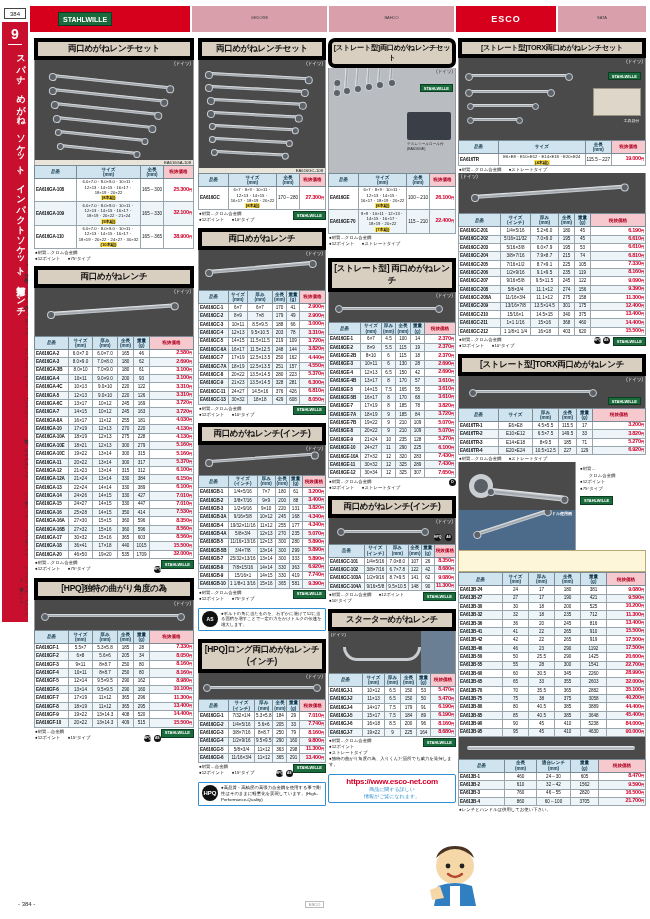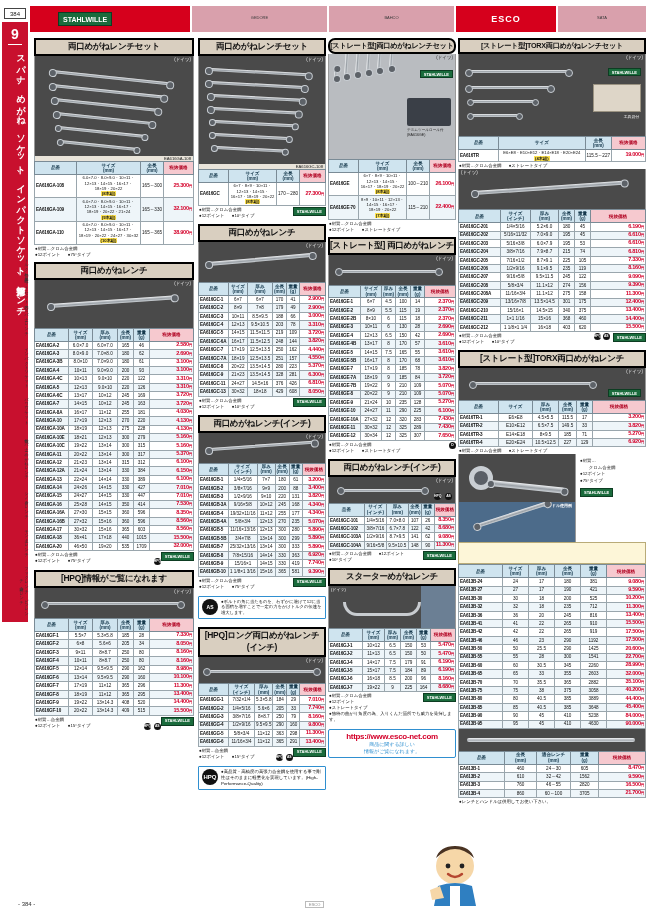--- a/index.html
+++ b/index.html
@@ -57,21 +57,21 @@
     background:#1a6b3c; color:#fff; font-size:7px; font-weight:bold;
     padding:0 4px; line-height:14px; border:1px solid #0d3d22;
     white-space:nowrap;
   }
   .bb-label { position:absolute; font-size:4px; color:#3a3a3a; text-align:center; width:100%; top:9px;}
   .bb-esco { color:#fff; font-size:9px; font-weight:bold; letter-spacing:1px; text-align:center; width:100%; position:absolute; top:8px;}
 
   
   .col { position:absolute; }
   .sect-title {
-    background:#d9cfc0; border:2px solid #000000;
+    background:#d9cfc0; border:4px solid #000000;
     font-size:8.5px; font-weight:bold; text-align:center;
     color:#111; padding:1px 0; letter-spacing:-0.3px;
   }
   .photo {
     background:#4a4a4a; position:relative; overflow:hidden;
     border-left:1px solid #999; border-right:1px solid #999;
   }
   .photo.light { background:#b9bcc0; }
   .photo .country {
     position:absolute; right:2px; top:1px; font-size:4.5px; color:#e8e8e8;
@@ -474,21 +474,21 @@
       </tbody>
   </table>
   <div class="notes">
     <span class="inline-note">●材質…クロム合金鋼</span>
     <span class="badge-stahl" style="float:right;">STAHLWILLE</span><br>
     <span class="inline-note">●12ポイント</span>
     <span class="inline-note">●75°タイプ</span>
     <span class="badge-circ" style="float:right;">HPQ</span>
   </div>
 
-  <div class="sect-title" style="margin-top:6px;">[HPQ]情報がご覧になれます</div>
+  <div class="sect-title" style="margin-top:6px;">[HPQ]独特の曲がり角度の為</div>
   <div class="photo" style="height:30px;">
     <span class="country">(ドイツ)</span>
     <div class="wr" style="left:10px;top:14px;width:136px;height:3px;"></div>
   </div>
   <table class="t">
     <thead>
         <tr>
       <th style="width:34px">品番</th>
       <th style="width:24px">サイズ<br>(mm)</th>
       <th style="width:25px">厚み<br>(mm)</th>
@@ -996,21 +996,21 @@
           <td class="pr">22.400<span class="yen">円</span></td>
         </tr>
       </tbody>
   </table>
   <div class="notes">
     <span class="inline-note">●材質…クロム合金鋼</span><br>
     <span class="inline-note">●12ポイント</span>
     <span class="inline-note">●ストレートタイプ</span>
   </div>
 
-  <div class="sect-title" style="margin-top:4px;">[ストレート型] 両口めがねレンチ</div>
+  <div class="sect-title" style="margin-top:11px;">[ストレート型] 両口めがねレンチ</div>
   <div class="photo" style="height:30px;">
     <span class="country">(ドイツ)</span>
     <div class="wr" style="left:10px;top:15px;width:100px;"></div>
   </div>
   <table class="t">
     <thead>
         <tr>
       <th style="width:32px">品番</th>
       <th style="width:21px">サイズ<br>(mm)</th>
       <th style="width:14px">厚み<br>(mm)</th>

